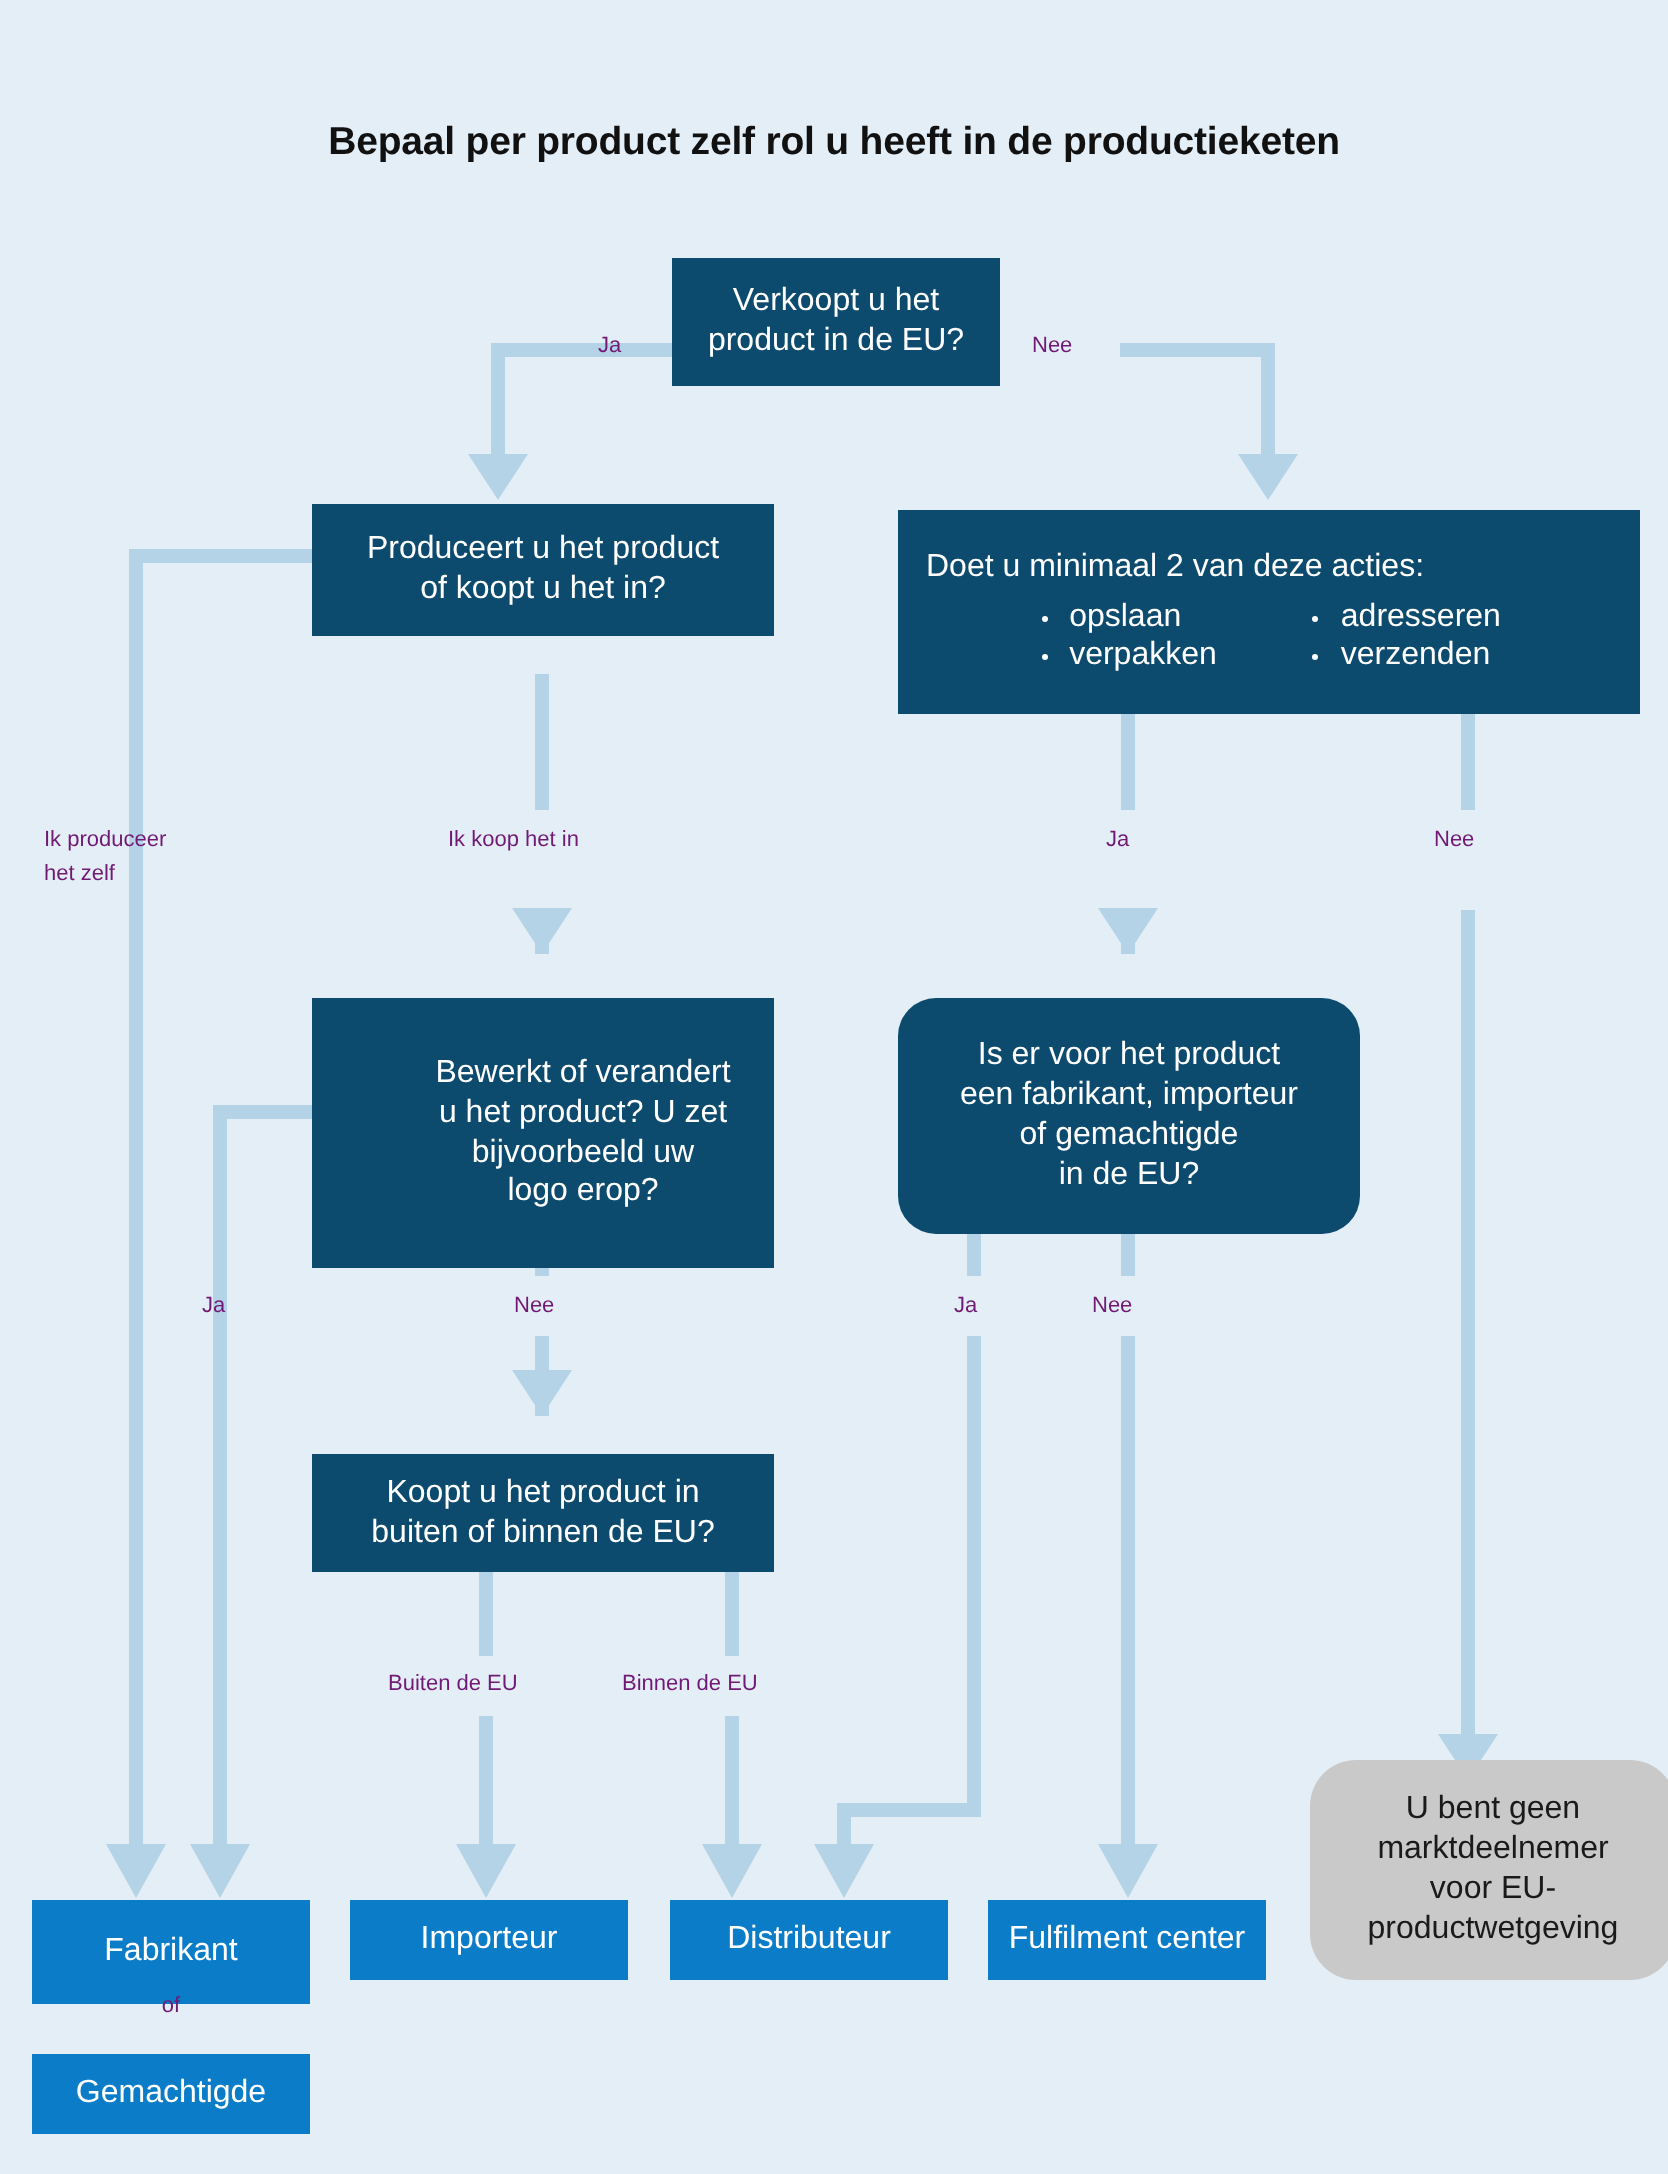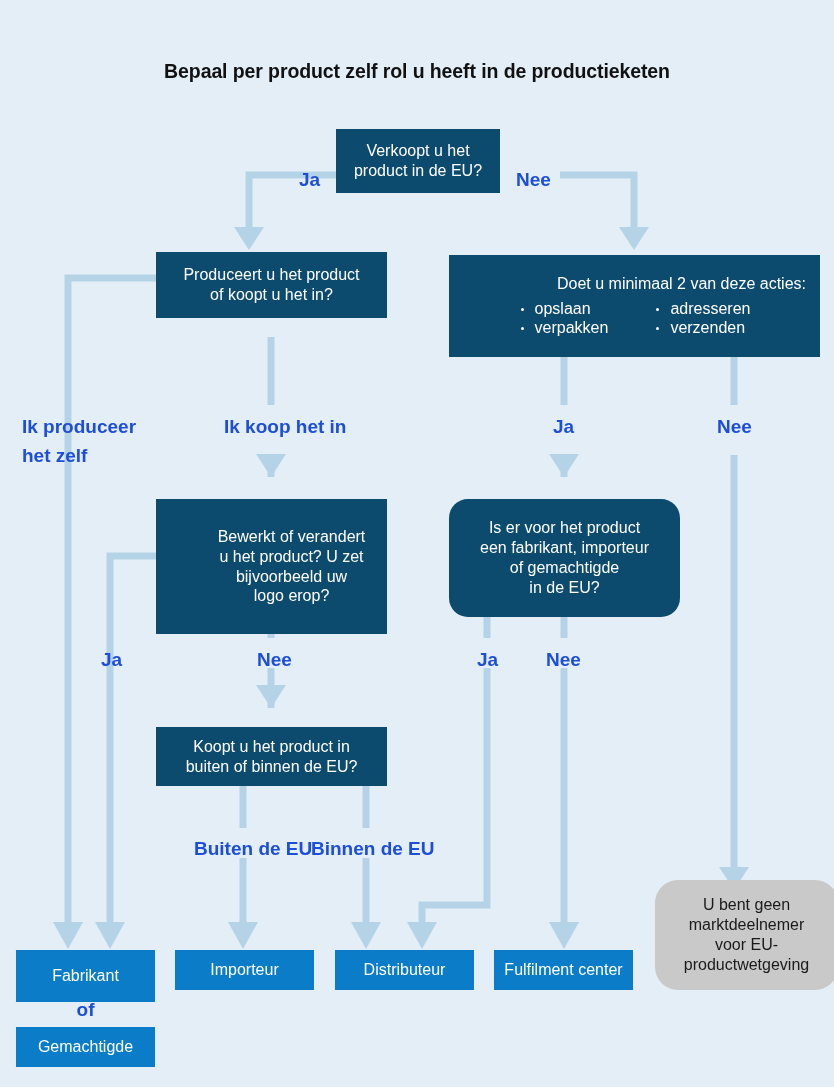--- a/index.html
+++ b/index.html
@@ -32,36 +32,36 @@
     left:0;top:60px;width:834px;
     text-align:center;
     font-size:19.5px;
     font-weight:bold;
     color:#111111;
     letter-spacing:-0.1px;
   }
 
   .lbl{
     position:absolute;
-    font-size:19px;
-    font-weight:bold;
-    color:#1d4ed8;
+    font-size:11px;
+    font-weight:normal;
+    color:#701a75;
     white-space:nowrap;
     line-height:1.55;
   }
   .lbl.ctr{text-align:center;}
 
   .actions{
     display:block;
     width:100%;
     padding:0 14px;
     box-sizing:border-box;
     font-size:16px;
   }
-  .actions .hd{display:block;text-align:right;margin-bottom:5px;}
+  .actions .hd{display:block;text-align:left;margin-bottom:5px;}
   .actions .cols{display:flex;justify-content:center;gap:46px;}
   .actions ul{list-style:none;margin:0;padding:0;text-align:left;}
   .actions li{position:relative;padding-left:16px;margin:0 0;}
   .actions li:before{
     content:"";position:absolute;left:2px;top:9px;
     width:3px;height:3px;background:#ffffff;border-radius:50%;
   }
 </style>
 </head>
 <body>

